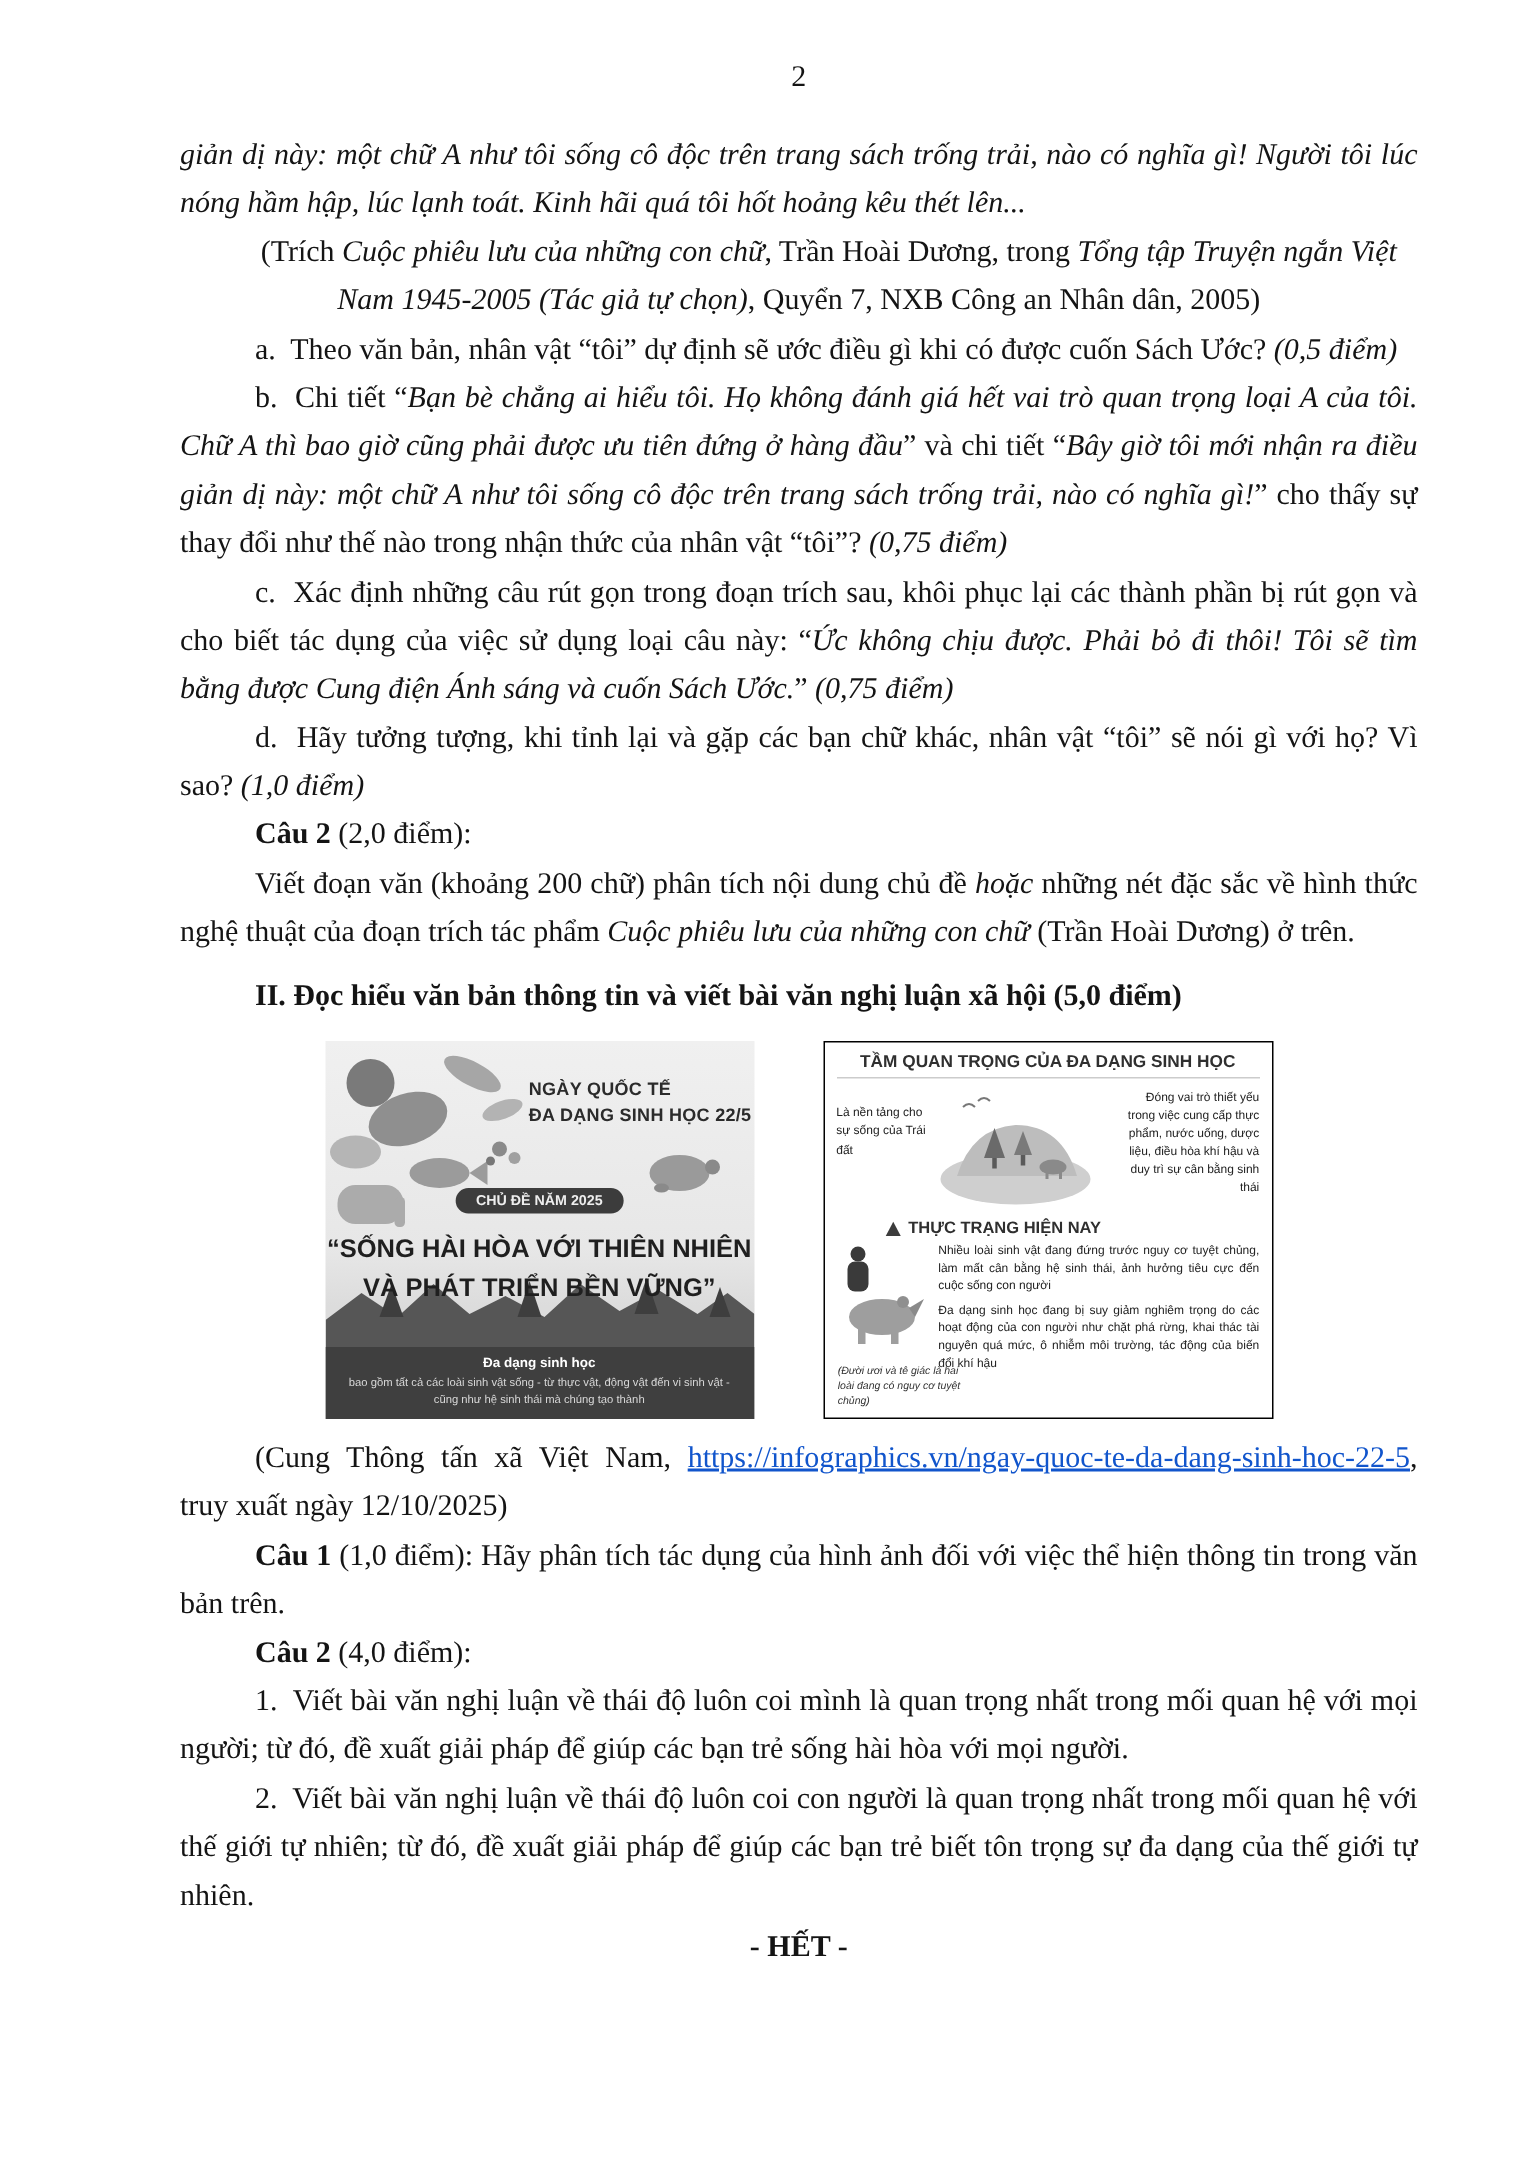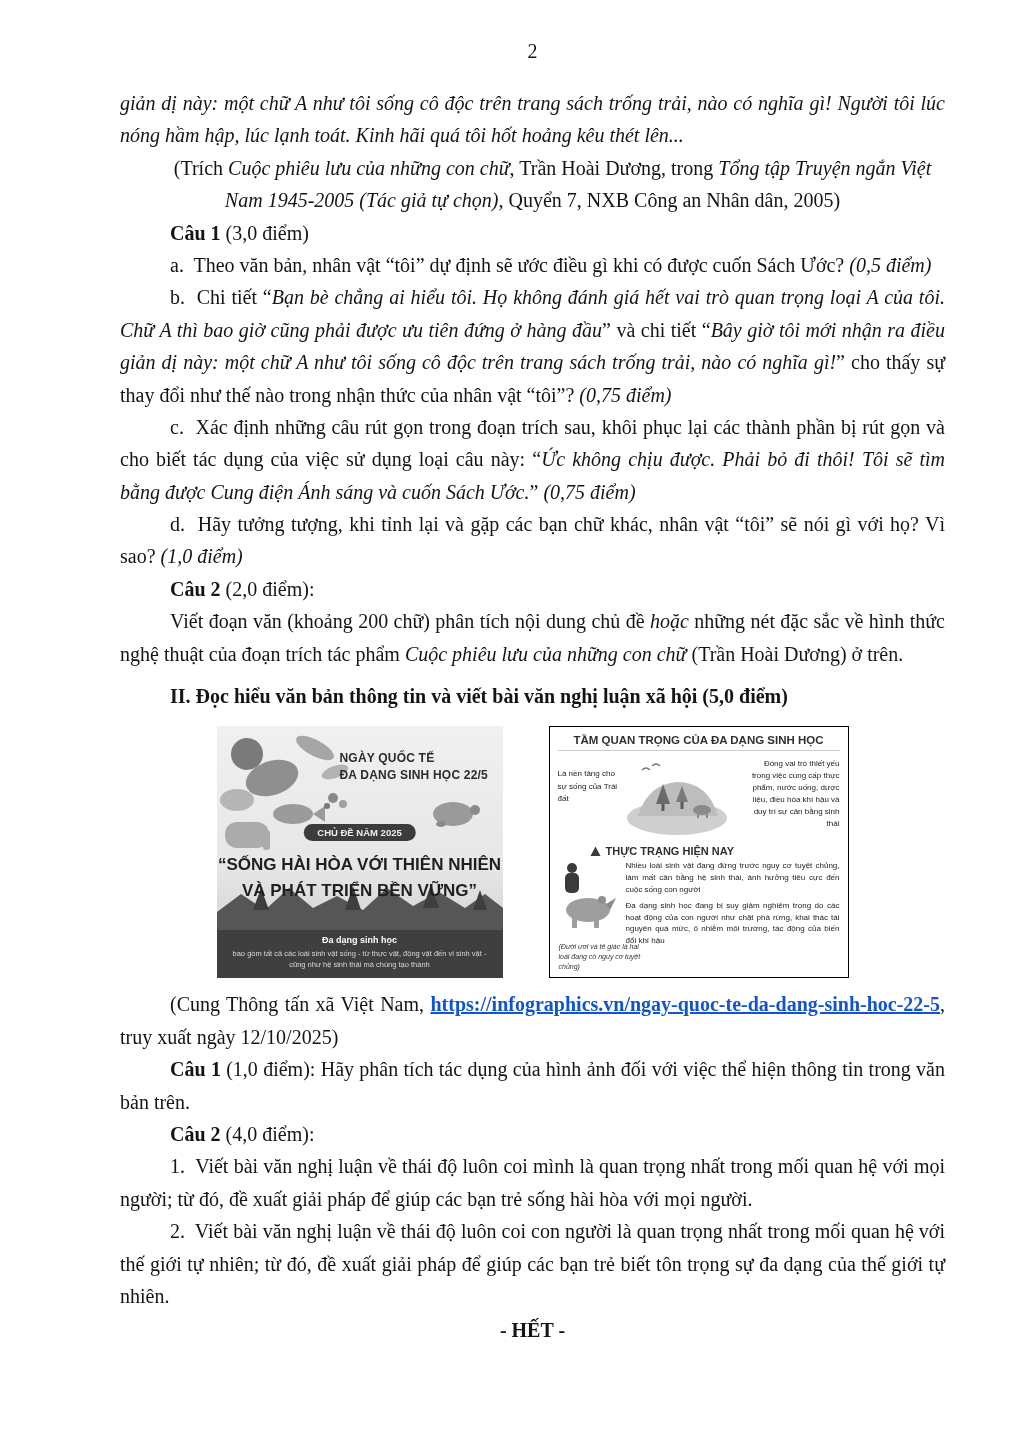--- a/index.html
+++ b/index.html
@@ -12,29 +12,29 @@
   .page{padding:40px 75px 24px 120px;box-sizing:border-box;}
   .page-number{text-align:center;margin-bottom:24px;font-size:20px;}
   .para{margin:0;line-height:1.62;text-align:justify;}
   .para.indent{text-indent:50px;}
   .para.citation{text-align:center;text-indent:40px;}
   .para.center{text-align:center;}
   .para.section-heading{margin:10px 0 8px 0;}
   .para.end-marker{margin-top:2px;}
   .i{font-style:italic;}
   .b{font-weight:700;}
-  .doclink{color:#1155cc;text-decoration:underline;font-weight:bold;}
+  .doclink{color:#1155cc;text-decoration:underline;}
 
   
   .ig-row{display:flex;justify-content:center;align-items:stretch;gap:46px;margin:14px 0 10px 0;}
   .ig{box-sizing:border-box;position:relative;overflow:hidden;font-family:"Liberation Sans",sans-serif;}
 
   .ig-left{width:286px;height:252px;background:linear-gradient(#f0f0f0 0%,#e7e7e7 55%,#dcdcdc 70%);}
   .igl-art{position:absolute;top:0;left:0;width:286px;height:252px;z-index:0;}
-  .igl-title{position:absolute;top:24px;left:123px;z-index:2;font-weight:700;font-size:12px;line-height:1.4;color:#2b2b2b;letter-spacing:.2px;}
+  .igl-title{position:absolute;top:24px;left:136px;z-index:2;font-weight:700;font-size:12px;line-height:1.4;color:#2b2b2b;letter-spacing:.2px;}
   .igl-pill{position:absolute;top:98px;left:50%;transform:translateX(-50%);z-index:2;background:#3c3c3c;color:#eeeeee;font-weight:700;font-size:9.5px;padding:3px 14px;border-radius:10px;white-space:nowrap;}
   .igl-quote{position:absolute;top:126px;left:0;width:100%;z-index:2;text-align:center;font-weight:700;font-size:17px;line-height:1.5;color:#1f1f1f;}
   .igl-footer{position:absolute;bottom:0;left:0;width:100%;height:48px;z-index:2;background:#3f3f3f;color:#d8d8d8;text-align:center;font-size:7.5px;line-height:1.5;padding-top:4px;box-sizing:border-box;}
   .igl-footer-title{font-size:9px;font-weight:700;color:#ffffff;}
 
   .ig-right{width:300px;height:252px;background:#ffffff;border:1px solid #000000;padding:5px 8px;}
   .igr-title{text-align:center;font-weight:700;font-size:11.5px;color:#2f2f2f;padding:2px 0 4px 0;border-bottom:1px solid #cccccc;}
   .igr-mid{display:flex;height:88px;margin-top:3px;}
   .igr-left-label{width:60px;font-size:8px;line-height:1.55;color:#222222;padding-top:14px;}
   .igr-earth{flex:1;position:relative;}
@@ -50,21 +50,20 @@
 </head>
 <body>
 
 <div class="page">
 
   <div class="page-number">2</div>
 
   <div>
       <div class="para justify"><span class="i">giản dị này: một chữ A như tôi sống cô độc trên trang sách trống trải, nào có nghĩa gì! Người tôi lúc nóng hầm hập, lúc lạnh toát. Kinh hãi quá tôi hốt hoảng kêu thét lên...</span></div>
       <div class="para citation"><span>(Trích </span><span class="i">Cuộc phiêu lưu của những con chữ</span><span>, Trần Hoài Dương, trong </span><span class="i">Tổng tập Truyện ngắn Việt Nam 1945-2005 (Tác giả tự chọn)</span><span>, Quyển 7, NXB Công an Nhân dân, 2005)</span></div>
-      <div class="para indent"><span class="b">Câu 1</span><span> (3,0 điểm)</span></div>
       <div class="para indent"><span>a.&nbsp; Theo văn bản, nhân vật “tôi” dự định sẽ ước điều gì khi có được cuốn Sách Ước? </span><span class="i">(0,5 điểm)</span></div>
       <div class="para indent"><span>b.&nbsp; Chi tiết “</span><span class="i">Bạn bè chẳng ai hiểu tôi. Họ không đánh giá hết vai trò quan trọng loại A của tôi. Chữ A thì bao giờ cũng phải được ưu tiên đứng ở hàng đầu</span><span>” và chi tiết “</span><span class="i">Bây giờ tôi mới nhận ra điều giản dị này: một chữ A như tôi sống cô độc trên trang sách trống trải, nào có nghĩa gì!</span><span>” cho thấy sự thay đổi như thế nào trong nhận thức của nhân vật “tôi”? </span><span class="i">(0,75 điểm)</span></div>
       <div class="para indent"><span>c.&nbsp; Xác định những câu rút gọn trong đoạn trích sau, khôi phục lại các thành phần bị rút gọn và cho biết tác dụng của việc sử dụng loại câu này: “</span><span class="i">Ức không chịu được. Phải bỏ đi thôi! Tôi sẽ tìm bằng được Cung điện Ánh sáng và cuốn Sách Ước.</span><span>” </span><span class="i">(0,75 điểm)</span></div>
       <div class="para indent"><span>d.&nbsp; Hãy tưởng tượng, khi tỉnh lại và gặp các bạn chữ khác, nhân vật “tôi” sẽ nói gì với họ? Vì sao? </span><span class="i">(1,0 điểm)</span></div>
       <div class="para indent"><span class="b">Câu 2</span><span> (2,0 điểm):</span></div>
       <div class="para indent"><span>Viết đoạn văn (khoảng 200 chữ) phân tích nội dung chủ đề </span><span class="i">hoặc</span><span> những nét đặc sắc về hình thức nghệ thuật của đoạn trích tác phẩm </span><span class="i">Cuộc phiêu lưu của những con chữ</span><span> (Trần Hoài Dương) ở trên.</span></div>
       <div class="para indent section-heading"><span class="b">II. Đọc hiểu văn bản thông tin và viết bài văn nghị luận xã hội (5,0 điểm)</span></div>
     </div>
 
   <div class="ig-row">

